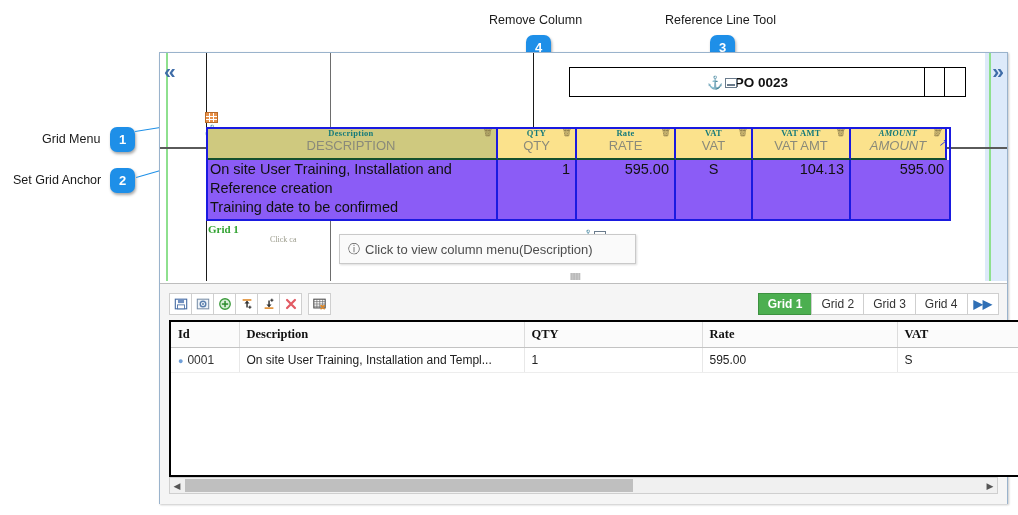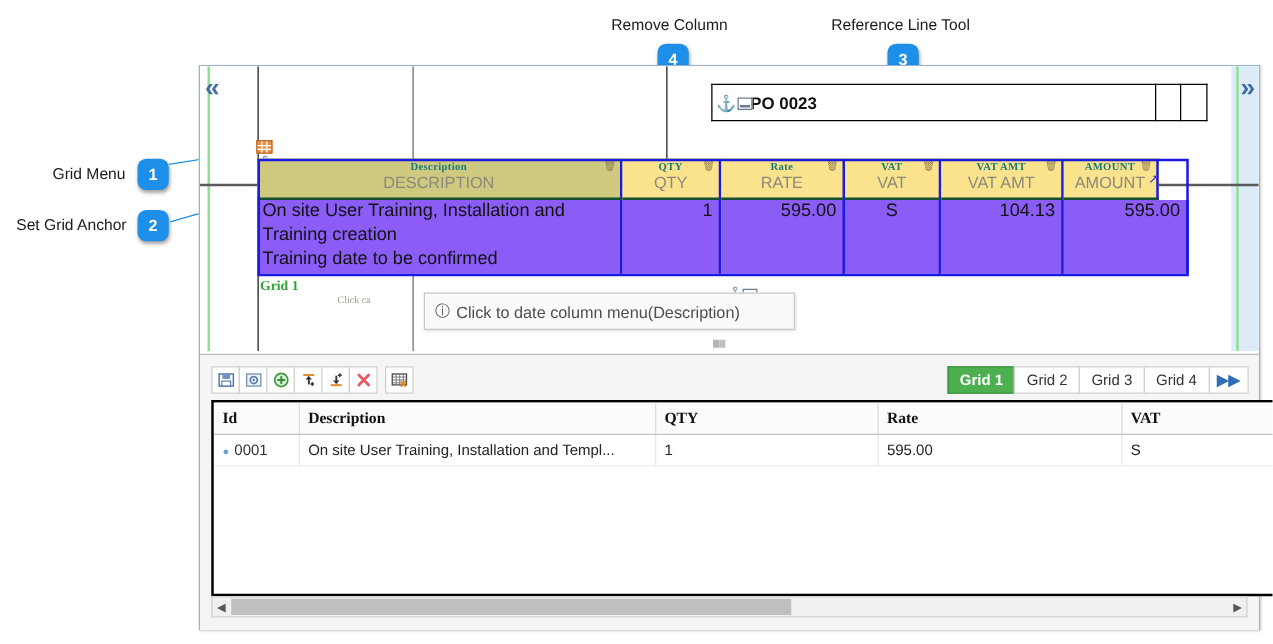--- a/index.html
+++ b/index.html
@@ -42,21 +42,21 @@
     position:absolute;font-size:21px;color:#3f6da8;font-weight:bold;
     line-height:1;cursor:pointer;user-select:none;
   }
   
   #doc-table{position:absolute;left:409px;top:14px;width:397px;}
   #doc-table table{border-collapse:collapse;width:100%;}
   #doc-table td{
     border:1.6px solid #000;height:26px;text-align:center;
     font-size:12.5px;color:#111;font-family:"Liberation Sans",sans-serif;
   }
-  #doc-table td.val{text-align:left;padding-left:3px;font-size:13.5px;font-weight:bold;}
+  #doc-table td.val{text-align:center;padding-left:3px;font-size:13.5px;font-weight:bold;}
   
   .vrule{position:absolute;width:1.4px;background:#6d6d6d;}
   .hrule{position:absolute;height:1.6px;background:#5a5a5a;}
   
   #grid-block{position:absolute;left:46px;top:74px;width:745px;height:94px;}
   #grid-outline{
     position:absolute;left:0;top:0;right:0;bottom:0;
     border:2.2px solid #1a1ae0;box-sizing:border-box;pointer-events:none;
   }
   .hdr-row{position:absolute;left:0;top:0;height:33px;display:flex;}
@@ -259,31 +259,31 @@
           <div class="hdr-cell" style="width: 77px;">
             <div class="hdr-small">VAT</div>
             <div class="hdr-big">VAT</div>
             <div class="hdr-trash">🗑</div>
           </div>
           <div class="hdr-cell" style="width: 98px;">
             <div class="hdr-small">VAT AMT</div>
             <div class="hdr-big">VAT AMT</div>
             <div class="hdr-trash">🗑</div>
           </div>
-          <div class="hdr-cell" style="width: 76px;">
+          <div class="hdr-cell" style="width: 96px; font-style: italic;">
             <div class="hdr-small">AMOUNT</div>
             <div class="hdr-big">AMOUNT</div>
             <div class="hdr-trash">🗑</div>
             <div class="hdr-resize">↗</div>
           </div>
         </div>
       <div class="body-row" id="body-row">
           <div class="body-cell" style="width: 292px;">
             <div class="cellline">On site User Training, Installation and</div>
-            <div class="cellline">Training creation</div>
+            <div class="cellline">Reference creation</div>
             <div class="cellline">Training date to be confirmed</div>
           </div>
           <div class="body-cell" style="width: 79px;">
             <div class="cellnum">1</div>
           </div>
           <div class="body-cell" style="width: 99px;">
             <div class="cellnum">595.00</div>
           </div>
           <div class="body-cell" style="width: 77px;">
             <div class="cellctr">S</div>
@@ -301,21 +301,21 @@
     <div class="faint" style="left:110px;top:182px;">Click ca</div>
     <div id="grid-label">Grid 1</div>
 
     <div class="anchor-ico" style="left:420px;top:177px;">⚓</div>
     <div class="sq-ico" style="left:434px;top:178px;"></div>
     <div class="chev" style="left:419px;top:192px;transform:rotate(90deg);transform-origin:center;">»</div>
     <div class="dots" style="left:410px;top:219px;">||||||||||||</div>
 
     <div id="tooltip">
       <span class="ti">ⓘ</span>
-      <span>Click to date column menu(Description)</span>
+      <span>Click to view column menu(Description)</span>
     </div>
   </div>
 
   <div id="lower">
 
     <div id="toolbar">
       <div class="tb-btn">
         <svg width="14" height="14" viewBox="0 0 16 16">
           <rect x="1.5" y="2.5" width="13" height="11" fill="#fff" stroke="#4a6fa5" stroke-width="1.3"></rect>
           <rect x="4.5" y="2.5" width="7" height="4.5" fill="#6f8fc0"></rect>

